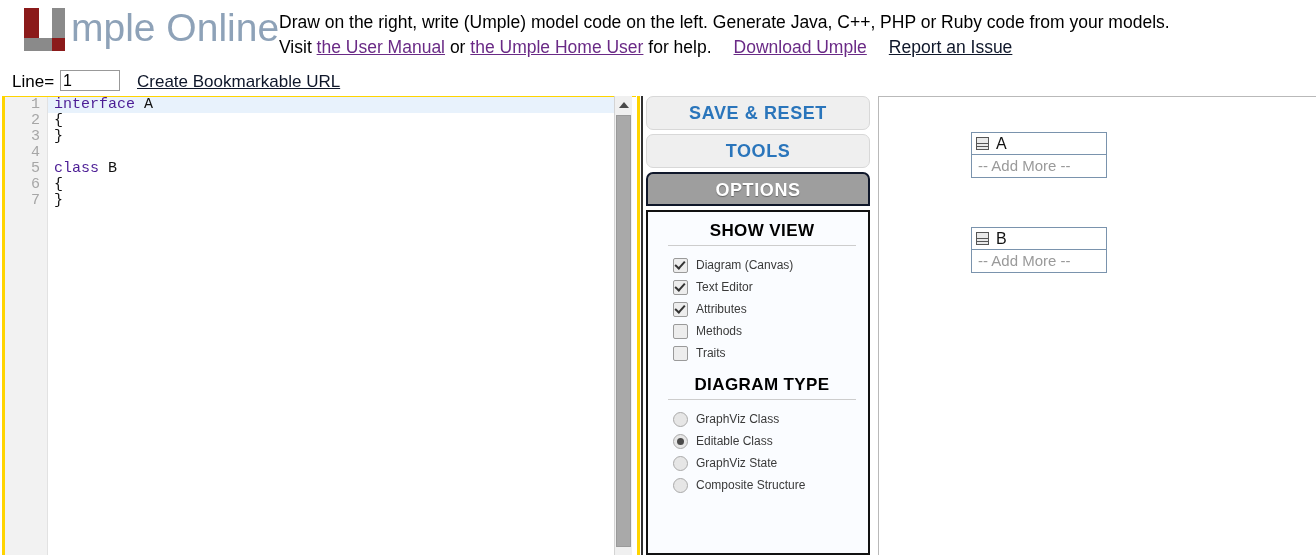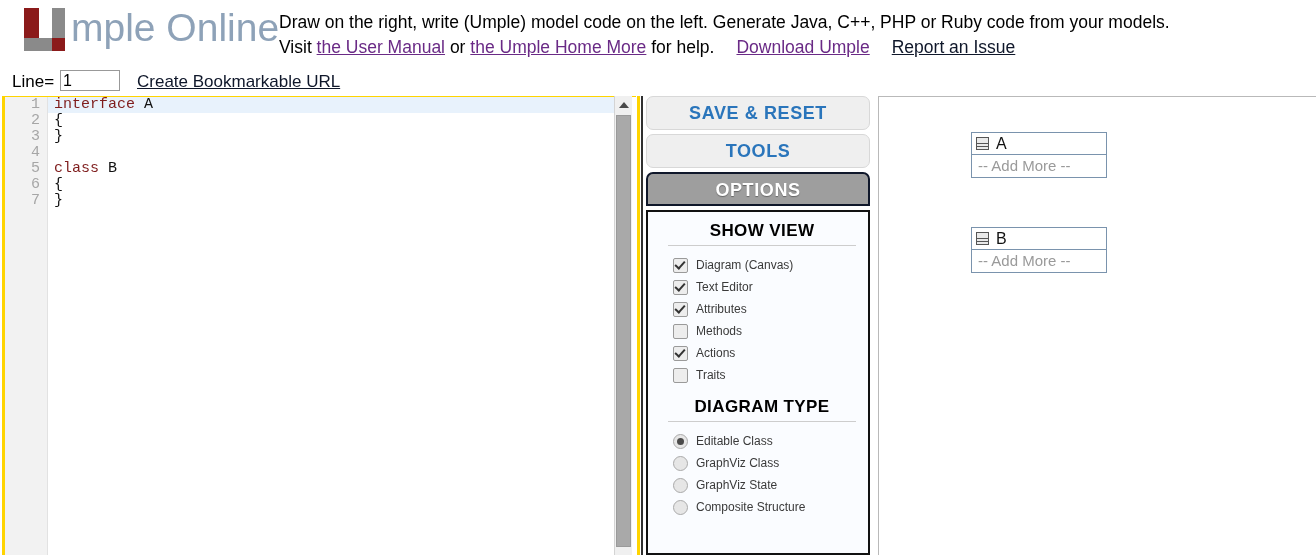--- a/index.html
+++ b/index.html
@@ -153,21 +153,21 @@
   .code-line {
     height: 16px;
     line-height: 16px;
     font-family: "Liberation Mono", monospace;
     font-size: 15px;
     color: #111;
     padding-left: 6px;
     white-space: pre;
   }
   .code-line.active { background: #e8f2fc; }
-  .kw { color: #7f1d1d; }
+  .kw { color: #4c1d95; }
   .ident { color: #111; }
   .brace { color: #111; }
 
   
   #editor-scrollbar {
     position: absolute;
     left: 614px; top: 96px;
     width: 18px; height: 459px;
     background: #f0f0f0;
     border-left: 1px solid #d4d4d4;
@@ -386,21 +386,21 @@
         <div class="logo-bar-bottom"></div>
         <div class="logo-bar-right"></div>
         <div class="logo-square"></div>
       </div>
       <div id="logo-text">mple Online</div>
     </div>
 
     <div id="intro">
       <span>Draw on the right, write (Umple) model code on the left. Generate Java, C++, PHP or Ruby code from your models.</span>
       <span class="line2">
-        <span>Visit </span><a class="lk lk-visited">the User Manual</a><span> or </span><a class="lk lk-visited">the Umple Home More</a><span> for help.</span><a class="lk lk-visited gap-l">Download Umple</a><a class="lk lk-blue gap-l">Report an Issue</a>
+        <span>Visit </span><a class="lk lk-visited">the User Manual</a><span> or </span><a class="lk lk-visited">the Umple Home User</a><span> for help.</span><a class="lk lk-visited gap-l">Download Umple</a><a class="lk lk-blue gap-l">Report an Issue</a>
       </span>
     </div>
   </div>
 
   <div id="linebar">
     <span id="line-label">Line=</span>
     <input id="line-input" type="text" value="1" style="">
     <a id="bookmark-link" class="lk lk-blue">Create Bookmarkable URL</a>
   </div>
 
@@ -453,39 +453,35 @@
       </div>
       <div class="opt-row">
         <span class="cbox checked"></span>
         <span class="opt-label">Attributes</span>
       </div>
       <div class="opt-row">
         <span class="cbox"></span>
         <span class="opt-label">Methods</span>
       </div>
       <div class="opt-row">
-        <span class="cbox checked"></span>
-        <span class="opt-label">Actions</span>
-      </div>
-      <div class="opt-row">
         <span class="cbox"></span>
         <span class="opt-label">Traits</span>
       </div>
 
       <div class="spacer-8"></div>
       <div class="section-title">DIAGRAM TYPE</div>
       <div class="section-rule"></div>
 
       <div class="opt-row">
+        <span class="rbox"></span>
+        <span class="opt-label">GraphViz Class</span>
+      </div>
+      <div class="opt-row">
         <span class="rbox checked"></span>
         <span class="opt-label">Editable Class</span>
-      </div>
-      <div class="opt-row">
-        <span class="rbox"></span>
-        <span class="opt-label">GraphViz Class</span>
       </div>
       <div class="opt-row">
         <span class="rbox"></span>
         <span class="opt-label">GraphViz State</span>
       </div>
       <div class="opt-row">
         <span class="rbox"></span>
         <span class="opt-label">Composite Structure</span>
       </div>
     </div>

